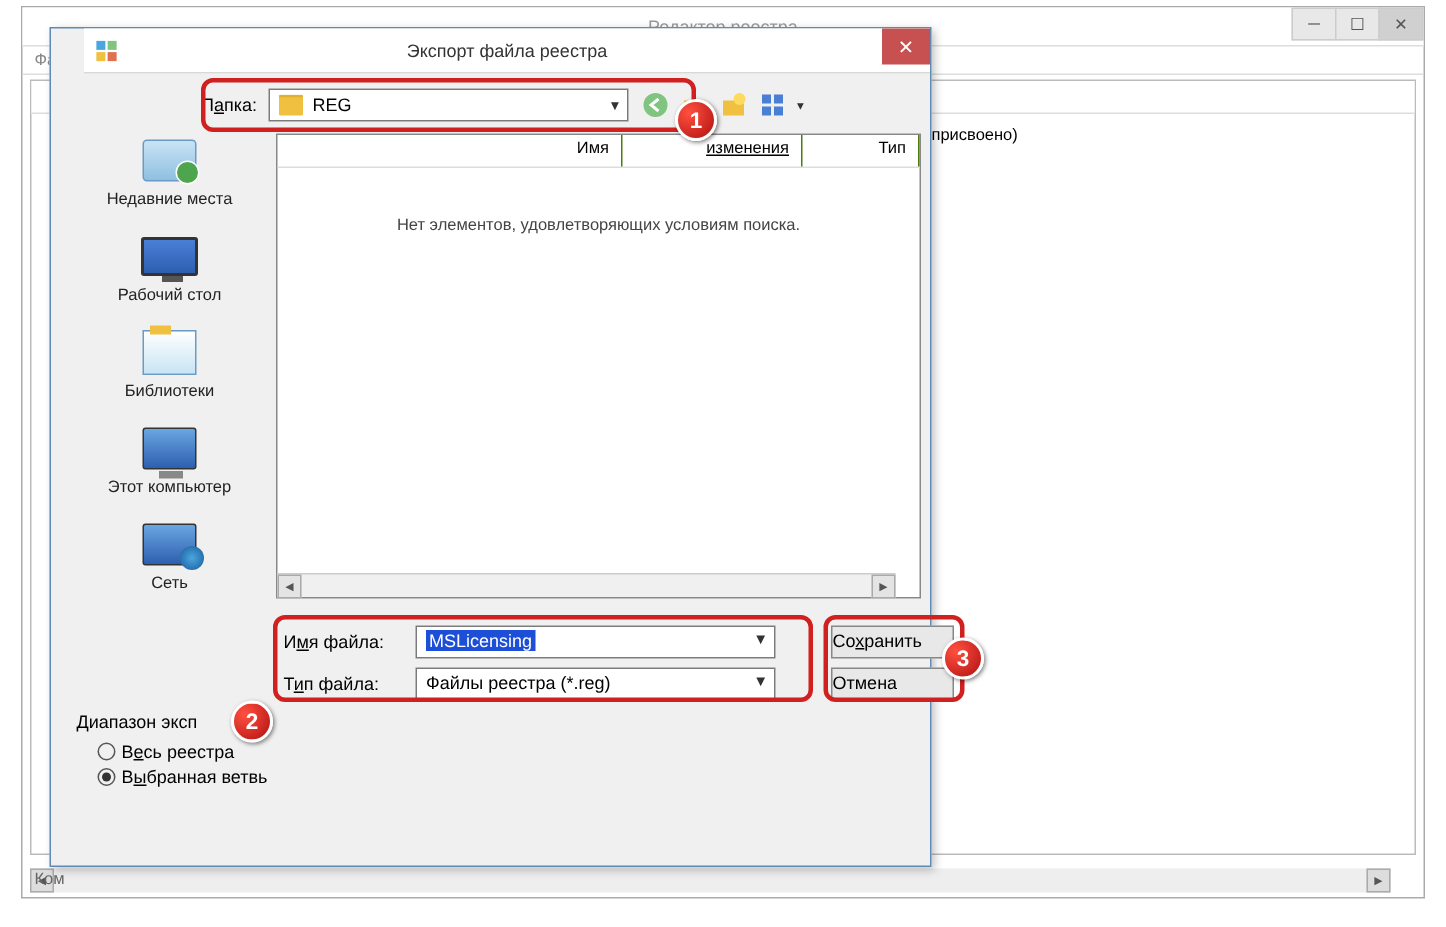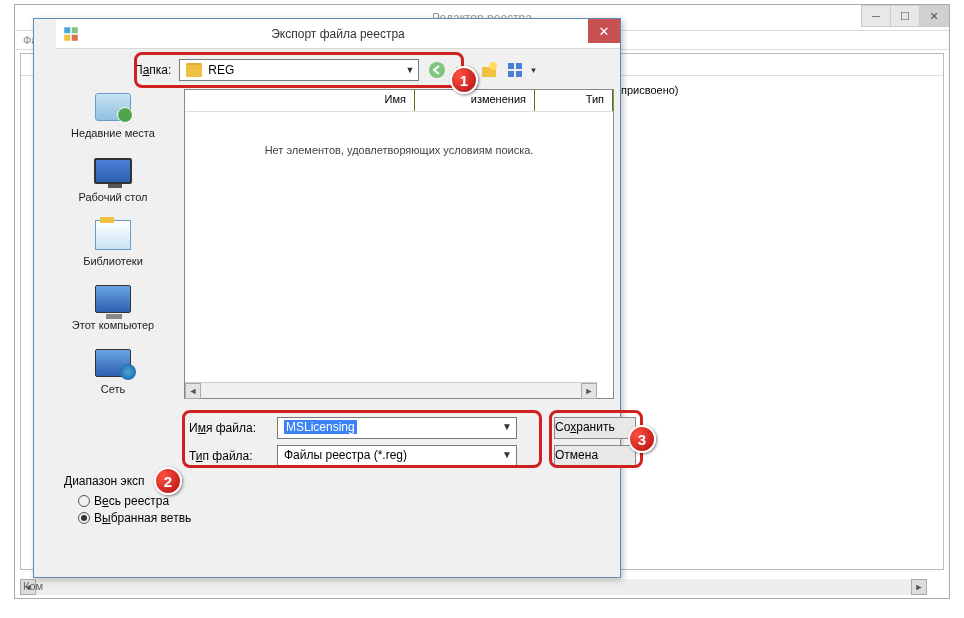--- a/index.html
+++ b/index.html
@@ -63,40 +63,40 @@
 .ic-pc { width:36px; height:28px; background: linear-gradient(180deg,#6aa6e0,#2d5fb0); border:1px solid #333; border-radius:2px; position:relative; }
 .ic-pc::after { content:""; position:absolute; left:10px; bottom:-7px; width:16px; height:5px; background:#888; }
 .ic-net { width:36px; height:28px; background: linear-gradient(180deg,#6aa6e0,#2d5fb0); border:1px solid #333; border-radius:2px; position:relative; }
 .ic-net::before { content:""; position:absolute; right:-6px; bottom:-4px; width:16px; height:16px; background: radial-gradient(circle,#4aa6e0,#1a5a9a); border-radius:50%; }
 
 
 .file-area { position: absolute; left: 150px; top: 70px; width: 430px; height: 310px; background: #fff; border: 1px solid #888; }
 .file-header { display: flex; height: 22px; border-bottom: 1px solid #ddd; font-size: 11px; }
 .file-header div { padding: 3px 8px; border-right: 1px solid #4d7c0f; text-align: right; }
 .fh-name { width: 230px; }
-.fh-date { width: 120px; }
+.fh-date { width: 120px; text-decoration: underline; }
 .fh-type { flex: 1; }
 .file-empty { text-align: center; font-size: 11px; color: #444; margin-top: 32px; }
 .file-scroll-h { position: absolute; bottom: 0; left: 0; right: 16px; height: 16px; background: #f0f0f0; border-top:1px solid #ccc; }
 .fs-btn { position:absolute; width:16px; height:16px; background:#e4e4e4; border:1px solid #aaa; font-size:9px; display:flex; align-items:center; justify-content:center; color:#555; }
 
 
 .form-rows { position: absolute; left: 155px; top: 398px; }
 .form-row { display: flex; align-items: center; margin-bottom: 6px; }
 .form-label { font-size: 12px; width: 88px; }
 .form-input, .form-select { width: 240px; height: 22px; border: 1px solid #7a7a7a; background: #fff; font-size: 12px; padding: 2px 6px; position: relative; }
-.form-input .sel { background: #3b82f6; color: #fff; padding: 0 2px; }
+.form-input .sel { background: #1d4ed8; color: #fff; padding: 0 2px; }
 .combo-arrow { position: absolute; right: 4px; top: 3px; font-size: 10px; color: #333; }
 
 
 .btn-col { position: absolute; left: 520px; top: 398px; display: flex; flex-direction: column; gap: 6px; }
 .btn { width: 82px; height: 22px; border: 1px solid #888; background: #e8e8e8; font-size: 12px; padding-top:2px; cursor: pointer; }
 
 
-.range { position: absolute; left: 30px; top: 455px; right: 14px; }
+.range { position: absolute; left: 17px; top: 455px; right: 14px; }
 .range-title { font-size: 12px; margin-bottom: 6px; }
 .radio-row { font-size: 12px; margin: 3px 0 3px 14px; display:flex; align-items:center; gap:4px; }
 .radio { width:12px; height:12px; border:1px solid #555; border-radius:50%; display:inline-flex; align-items:center; justify-content:center; }
 .radio.checked::after { content:""; width:6px; height:6px; background:#333; border-radius:50%; }
 .branch-input { margin: 4px 0 0 28px; width: 520px; height: 22px; border:1px solid #888; background:#fff; font-size:12px; padding:3px 6px; }
 
 .reg-icon svg { width:18px; height:18px; }
 </style>
 </head>
 <body>

